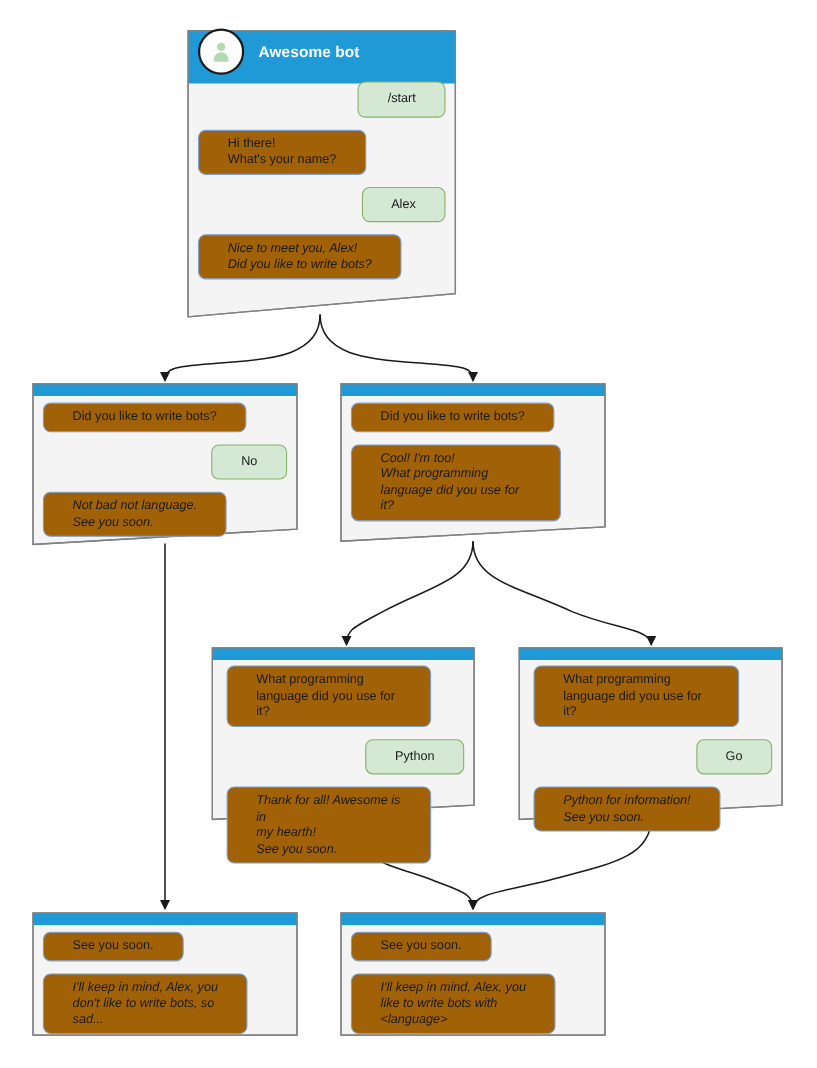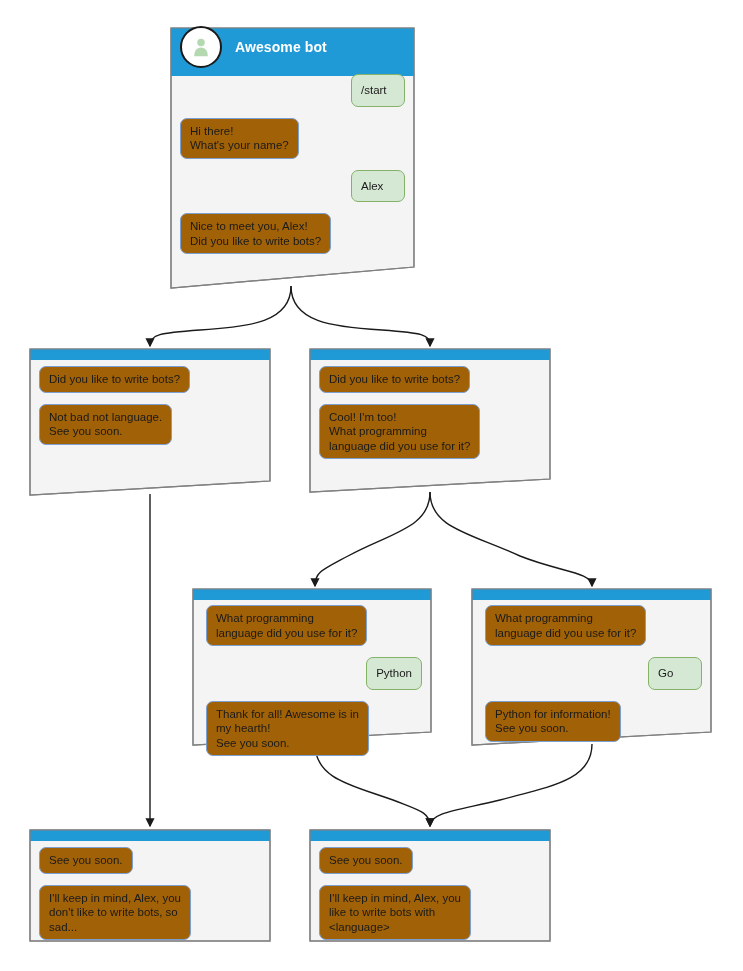--- a/index.html
+++ b/index.html
@@ -82,27 +82,27 @@
     box-sizing: border-box;
   }
   .chat.tight { padding-top: 6px; }
 
   .row {
     display: flex;
     margin-bottom: 11px;
   }
   .row.left  { justify-content: flex-start; }
   .row.right { justify-content: flex-end; }
-  .row:last-child { margin-bottom: 0; }
+  .row:last-child { margin-bottom: 0; font-style: italic; }
 
   .bubble {
     font-size: 11.5px;
     line-height: 14.5px;
     color: #1a1a1a;
-    padding: 5px 9px;
+    padding: 5px 26px;
     border-radius: 7px;
     box-sizing: border-box;
     white-space: pre-line;
     max-width: 86%;
   }
   .bubble.bot {
     background: #a16207;
     border: 1px solid #7b9fd0;
   }
   .bubble.user {
@@ -184,20 +184,23 @@
     <svg class="card-shape" viewBox="0 0 242 148" preserveAspectRatio="none">
       <path d="M 1 1 L 241 1 L 241 133 L 1 147 Z" fill="#f4f4f4" stroke="#808080" stroke-width="1.2"></path>
       <rect x="1" y="1" width="240" height="11" fill="#1f9ad6"></rect>
       <path d="M 1 1 L 241 1 L 241 133 L 1 147 Z" fill="none" stroke="#808080" stroke-width="1.2"></path>
     </svg>
     <div class="card-content" style="padding-top:12px;">
       <div class="chat tight">
         <div class="row left">
           <div class="bubble bot">Did you like to write bots?</div>
         </div>
+        <div class="row right">
+          <div class="bubble user pad">No</div>
+        </div>
         <div class="row left">
           <div class="bubble bot">Not bad not language.
 See you soon.</div>
         </div>
       </div>
     </div>
   </div>
 
   <div class="card" style="left:309px; top:348px; width:242px; height:145px;">
     <svg class="card-shape" viewBox="0 0 242 145" preserveAspectRatio="none">

